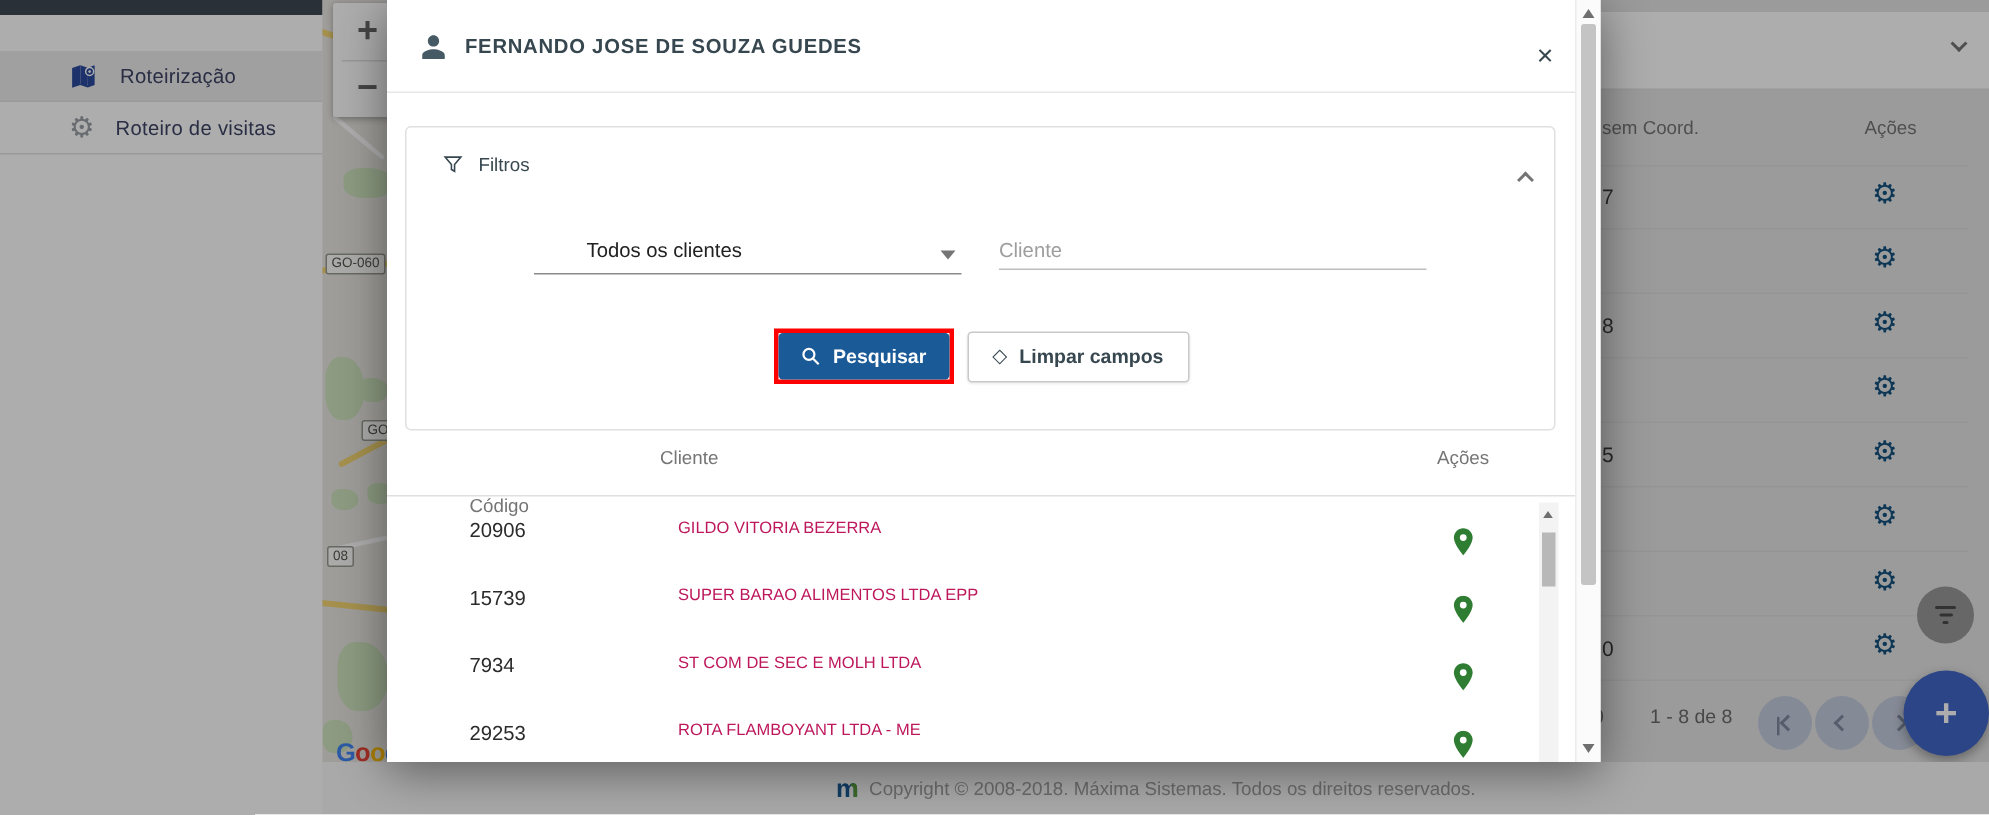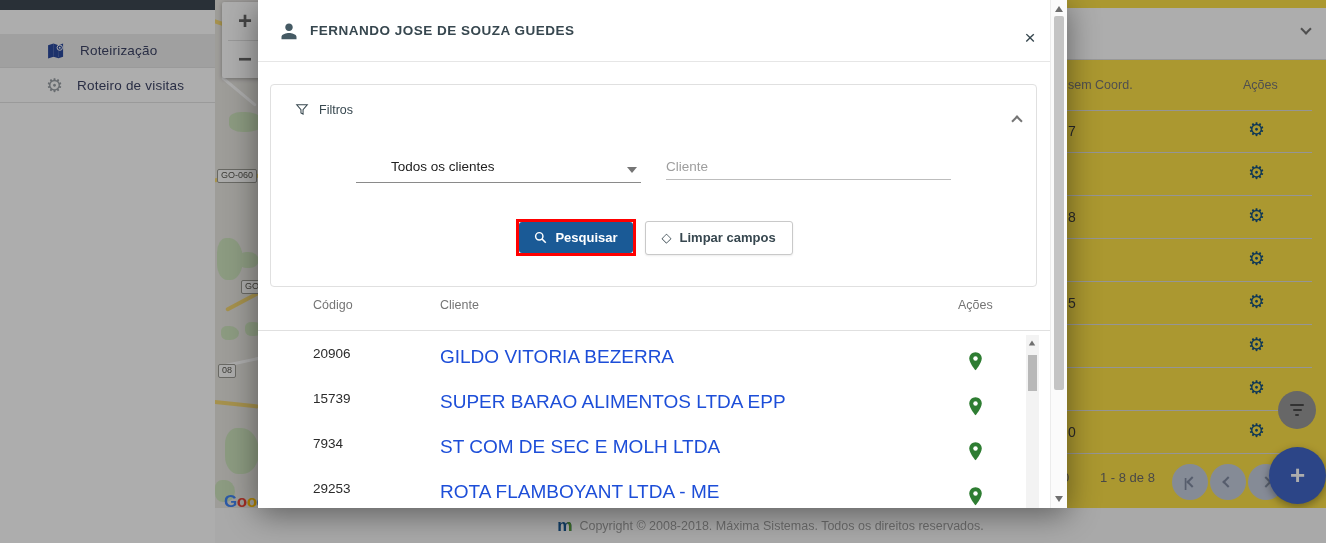--- a/index.html
+++ b/index.html
@@ -28,21 +28,21 @@
     border-radius:2px; box-shadow:0 1px 4px rgba(0,0,0,.3); display:flex; flex-direction:column; }
   #zoomctl .zbtn { flex:1; display:flex; align-items:center; justify-content:center;
     font-size:24px; font-weight:bold; color:#666; cursor:pointer; }
   #zoomctl .zdiv { height:1px; background:#e0e0e0; margin:0 6px; }
   #glogo { position:absolute; left:9px; top:492px; font-size:17px; font-weight:bold; letter-spacing:-0.5px; }
   #glogo span:nth-child(1){color:#4285F4}#glogo span:nth-child(2){color:#EA4335}
   #glogo span:nth-child(3){color:#FBBC05}#glogo span:nth-child(4){color:#4285F4}
   #glogo span:nth-child(5){color:#34A853}#glogo span:nth-child(6){color:#EA4335}
 
   
-  #rightpanel { left:1050px; top:0; width:276px; height:508px; background:#fde047; z-index:1; }
+  #rightpanel { left:1050px; top:0; width:276px; height:508px; background:#e5e5e5; z-index:1; }
   #rp-topcard { position:absolute; left:0; top:8px; width:276px; height:52px; background:#fff;
     border-bottom:1px solid #e0e0e0; }
   .rp-headrow { position:absolute; top:78px; left:0; width:276px; font-size:12.5px; color:#757575; }
   .rp-line { position:absolute; left:0; width:262px; height:1px; background:#dcdcdc; }
   .rp-row { position:absolute; left:0; width:276px; height:43px; }
   .rp-num { position:absolute; left:18px; top:13px; font-size:14px; color:#3c3c3c; }
   .rp-gear { position:absolute; left:198px; top:10px; font-family:"DejaVu Sans",sans-serif;
     font-size:19px; color:#15527f; cursor:pointer; line-height:1; }
   .pg-circle { position:absolute; width:36px; height:36px; border-radius:50%; background:#c5cdde;
     display:flex; align-items:center; justify-content:center; cursor:pointer; color:#7f8aa0; }
@@ -120,21 +120,21 @@
     display:flex; align-items:center; gap:8px; cursor:pointer;
     font-family:"Liberation Sans",sans-serif; box-shadow:0 1px 2px rgba(0,0,0,.08); }
   #btn-clear .diam { font-family:"DejaVu Sans",sans-serif; font-size:13px; font-weight:normal; }
 
   
   .mt-head { position:absolute; top:298px; font-size:12.5px; color:#757575; }
   #mt-divider { position:absolute; left:0; top:330px; width:792px; height:1px; background:#e0e0e0; }
   #mt-rows { position:absolute; left:0; top:332px; width:768px; height:176px; overflow:hidden; }
   .mt-row { position:relative; height:45px;padding-left:40px; }
   .mt-code { position:absolute; left:55px; top:14px; font-size:13.5px; color:#2b2b2b; }
-  .mt-name { position:absolute; left:182px; top:14px; font-size:19px; color:#1d4ed8; }
+  .mt-name { position:absolute; left:194px; top:14px; font-size:11px; color:#be185d; }
   .mt-pin { position:absolute; left:710px; top:20px; cursor:pointer; }
   
   #list-scroll { position:absolute; left:768px; top:335px; width:13px; height:173px; background:#f3f3f3; }
   #list-scroll .tri-up { position:absolute; left:2px; top:5px; transform:scale(.8); }
   #list-scroll .thumb { position:absolute; left:2px; top:20px; width:9px; height:36px; background:#b8b8b8; }
 </style>
 </head>
 <body>
 
 <div id="page">
@@ -298,21 +298,21 @@
             <span>Pesquisar</span>
           </button>
         </div>
         <button id="btn-clear">
           <span class="diam">◇</span>
           <span>Limpar campos</span>
         </button>
       </div>
     </div>
 
-    <span class="mt-head" style="left:55px;">Código</span>
+    <span class="mt-head" style="left:55px;margin-top:32px;">Código</span>
     <span class="mt-head" style="left:182px;">Cliente</span>
     <span class="mt-head" style="left:700px;">Ações</span>
     <div id="mt-divider"></div>
 
     <div id="mt-rows">
       <div class="mt-row">
         <span class="mt-code">20906</span>
         <span class="mt-name">GILDO VITORIA BEZERRA</span>
         <svg class="mt-pin" width="15" height="19" viewBox="0 0 24 30">
           <path fill="#2e7d32" d="M12 0C6.5 0 2 4.5 2 10c0 7.5 10 19 10 19s10-11.5 10-19C22 4.5 17.5 0 12 0z"></path>

